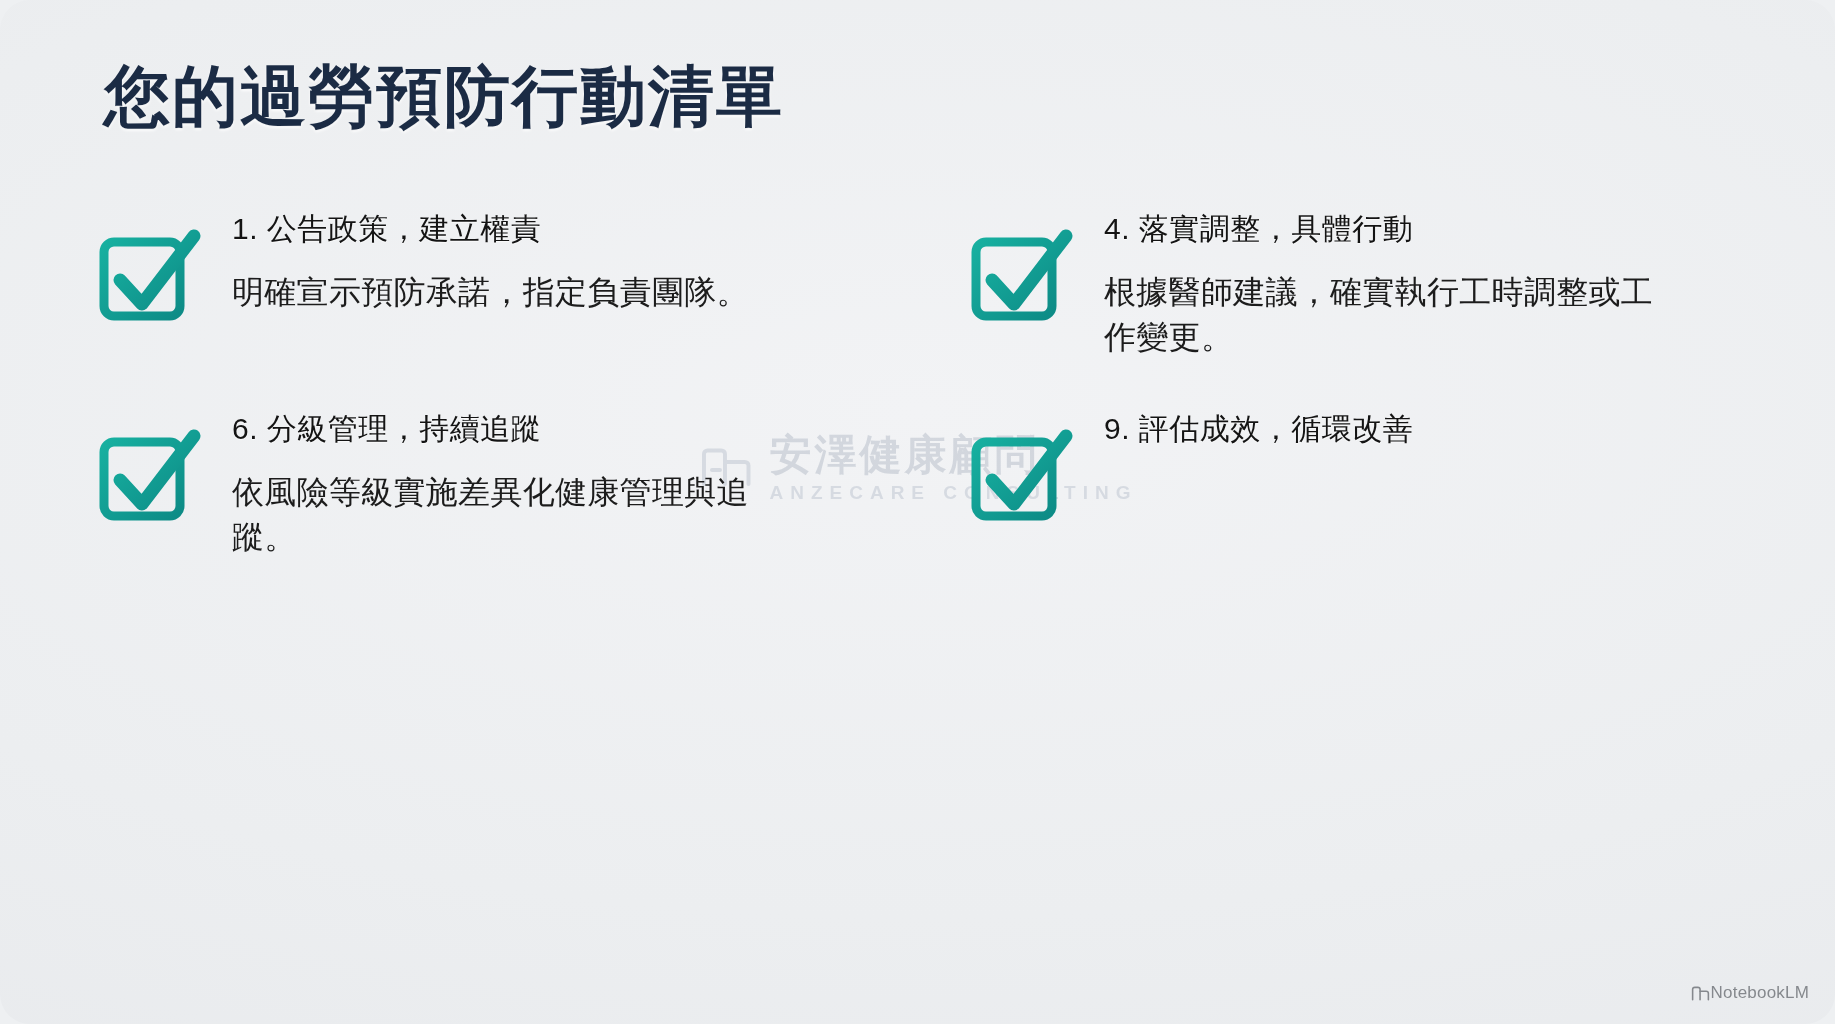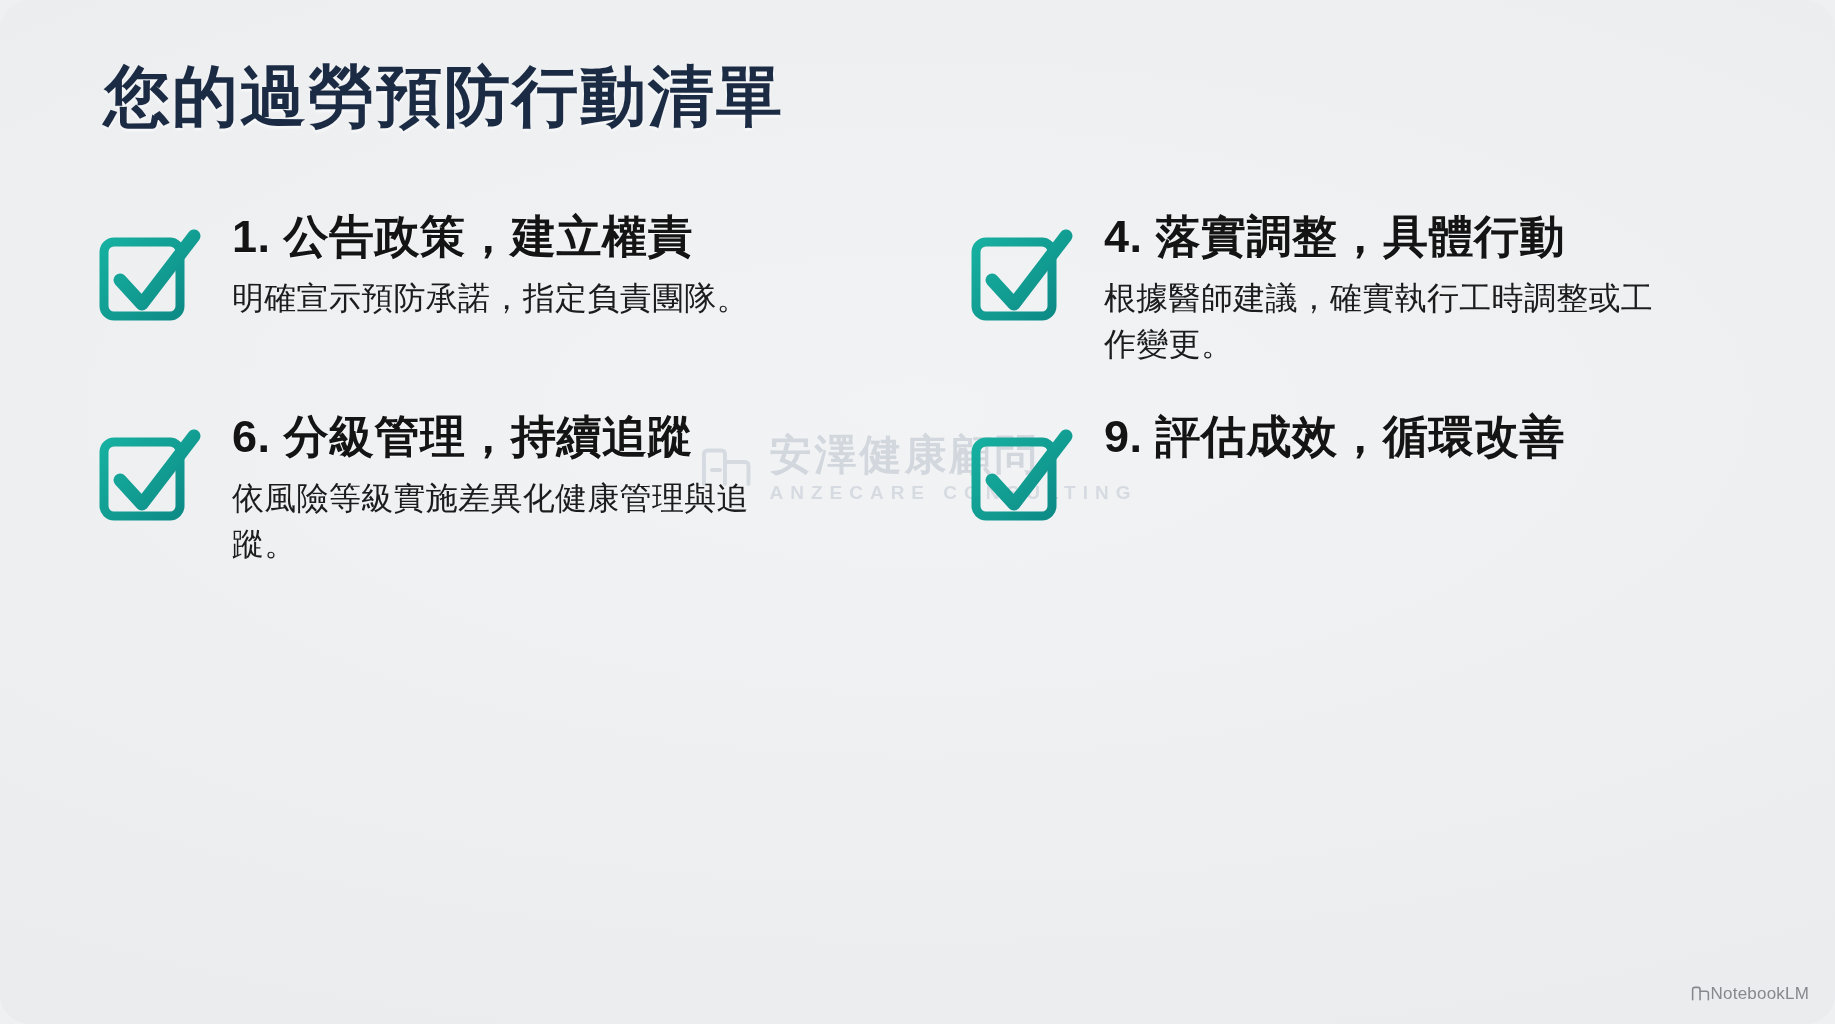--- a/index.html
+++ b/index.html
@@ -100,46 +100,45 @@
     margin-top: 12px;
     position: relative;
   }
   .check-icon svg { display: block; width: 108px; height: 104px; }
 
   .item-text {
     padding-top: 2px;
     min-width: 0;
   }
   .item-title {
-    font-size: 45px;
-    font-weight: 700;
+    font-size: 30px;
+    font-weight: 400;
     color: #141414;
     letter-spacing: 0.5px;
     line-height: 1.12;
     white-space: nowrap;
     text-shadow: 0 1px 1px rgba(255,255,255,0.7);
   }
   .item-desc {
-    margin-top: 14px;
+    margin-top: 24px;
     font-size: 32px;
     font-weight: 500;
     color: #1c1c1c;
     line-height: 1.42;
     letter-spacing: 0.3px;
     max-width: 580px;
   }
   .col-right .item-desc { max-width: 580px; }
 
   
   .nb-badge {
     position: absolute;
     right: 26px;
     bottom: 20px;
     display: flex;
-    align-items: center;
     gap: 0;
     opacity: 0.72;
   }
   .nb-badge .nb-icon {
     width: 21px;
     height: 21px;
     color: #5f6368;
   }
   .nb-badge .nb-label {
     font-size: 17px;

